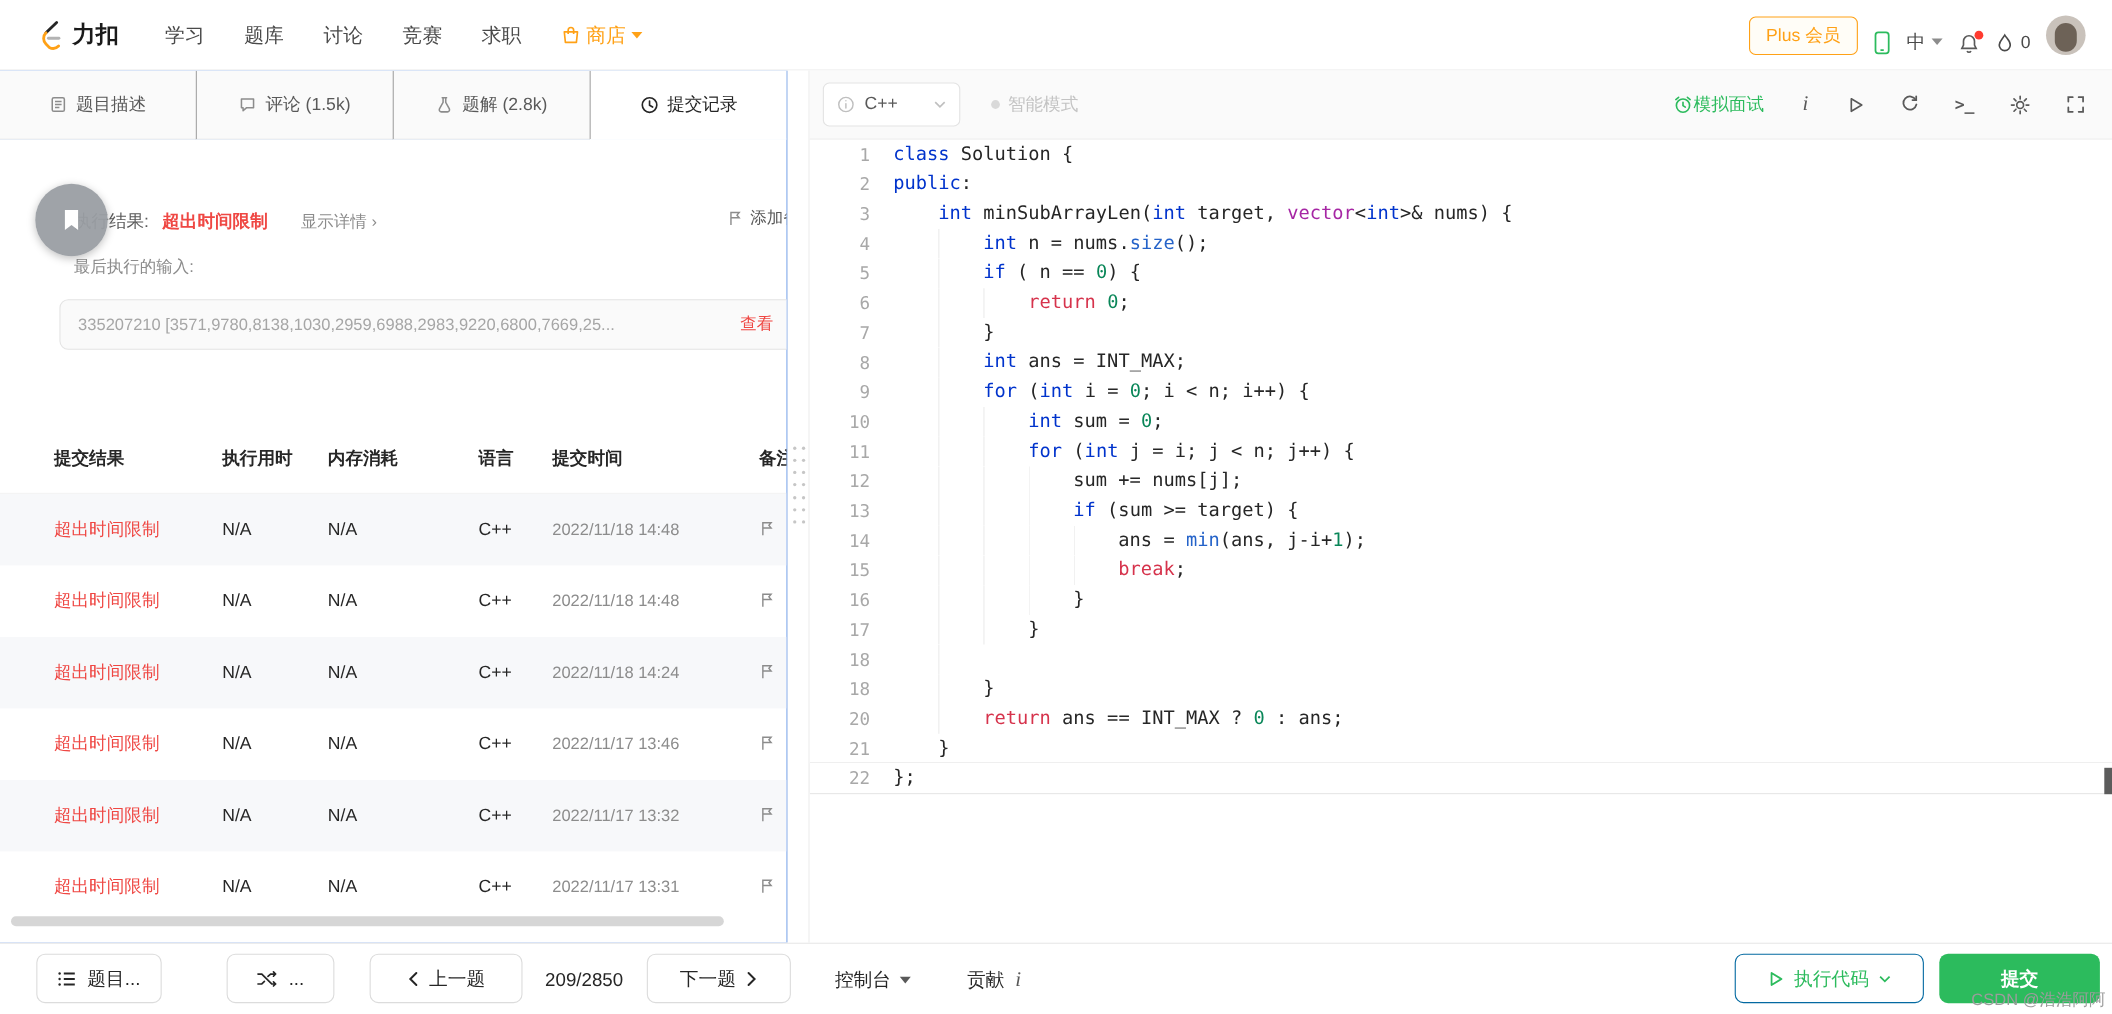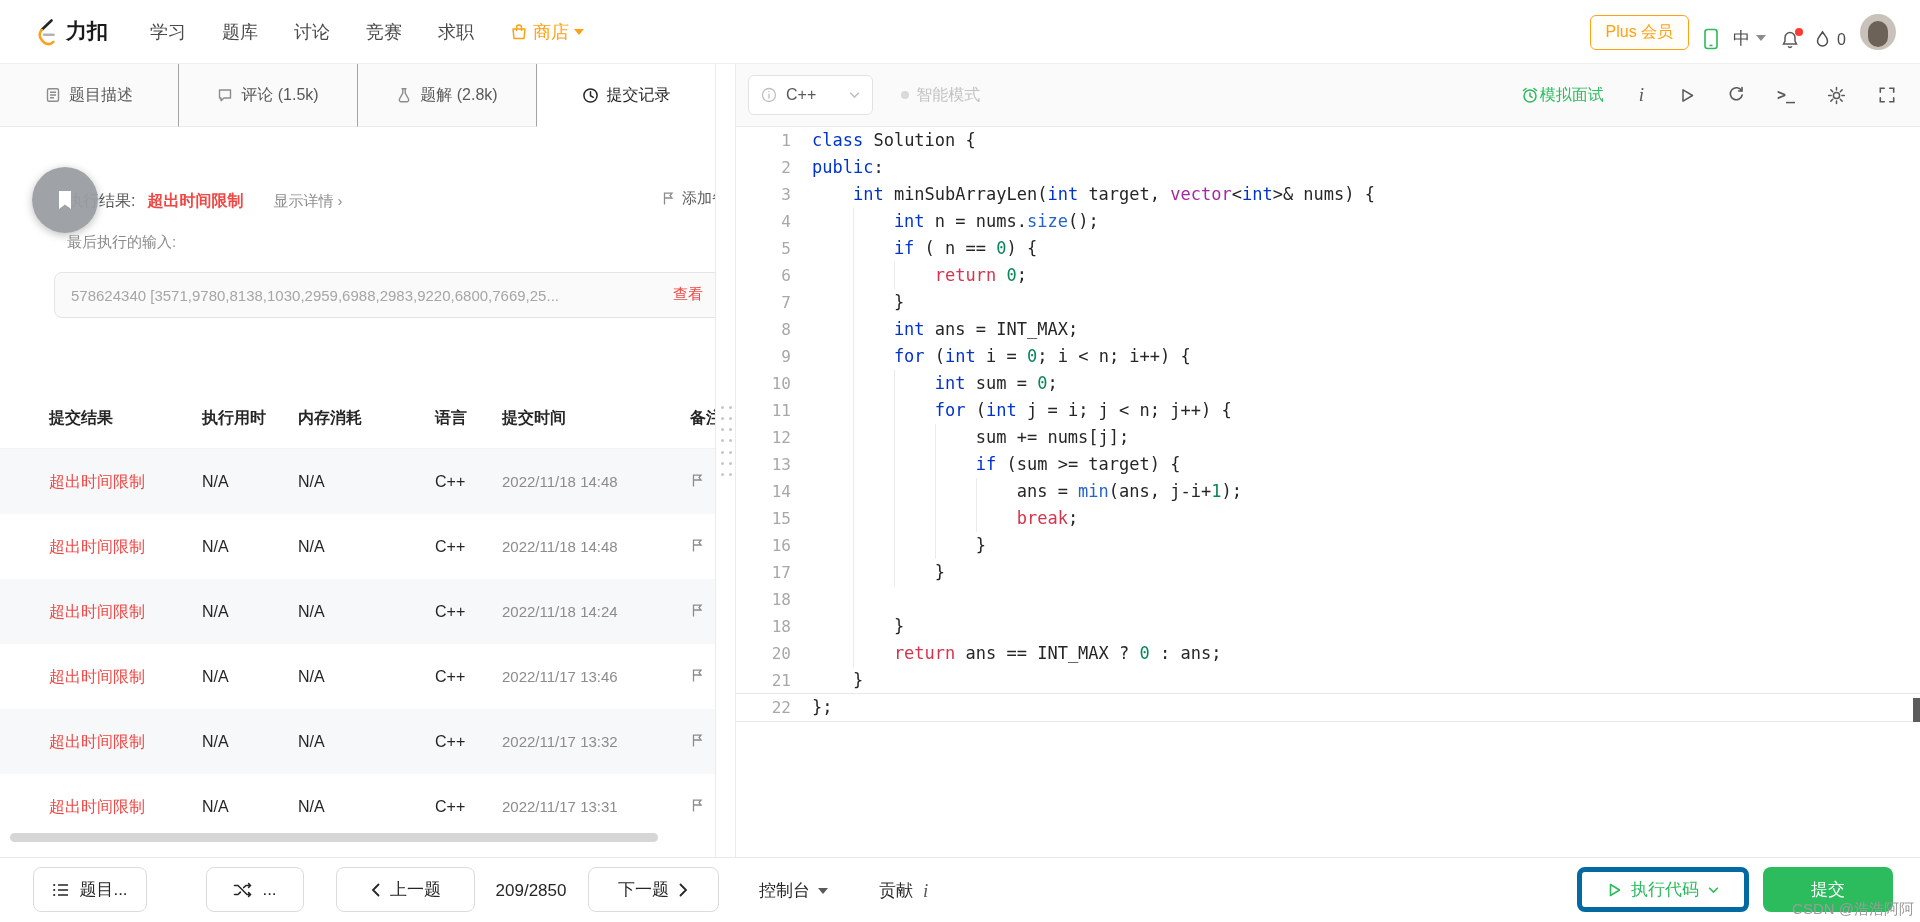--- a/index.html
+++ b/index.html
@@ -108,22 +108,22 @@
   .bb-problems{left:33px;width:114px}
   .bb-shuffle{left:206px;width:98px}
   .bb-prev{left:336px;width:139px}
   .bb-progress{position:absolute;left:479px;top:0;width:104px;line-height:65px;text-align:center;font-size:17px;color:#262626}
   .bb-next{left:588px;width:131px}
   .bb-console{position:absolute;left:759px;top:0;line-height:65px;font-size:17px;color:#262626;
     display:flex;align-items:center;gap:8px;cursor:pointer}
   .caret-down{width:0;height:0;border-left:5px solid transparent;border-right:5px solid transparent;border-top:6px solid #595959}
   .bb-contribute{position:absolute;left:879px;top:0;line-height:65px;font-size:17px;color:#262626;
     display:flex;gap:7px;cursor:pointer}
-  .bb-run{left:1577px;width:172px;border:5px solid #0369a1;color:#2cbb5d;font-weight:500}
-  .bb-submit{left:1763px;width:130px;border:none;background:#2cbb5d;color:#fff;font-weight:400}
+  .bb-run{left:1577px;width:172px;border:1px solid #0369a1;color:#2cbb5d;font-weight:500}
+  .bb-submit{left:1763px;width:146px;border:none;background:#2cbb5d;color:#fff;font-weight:700}
 
   .watermark{position:absolute;right:6px;bottom:3px;font-size:15px;color:#9c9c9c;z-index:40}
 </style>
 </head>
 <body>
 
 <header class="navbar">
   <div class="logo">
     <span>
       <svg width="26" height="30" viewBox="0 0 26 30" fill="none" stroke-linecap="round">
@@ -237,21 +237,21 @@
         <span>
           <svg width="15" height="15" viewBox="0 0 15 15" fill="none" stroke="#8c8c8c" stroke-width="1.3">
             <path d="M3.5 1.5v12M3.5 2.2h7.5L9 4.6l2 2.4H3.5"></path>
           </svg>
         </span>
         <span>添加备注</span>
       </span>
     </div>
     <div class="last-input-label">最后执行的输入:</div>
     <div class="input-box">
-      <span class="input-text">578624340 [3571,9780,8138,1030,2959,6988,2983,9220,6800,7669,25...</span>
+      <span class="input-text">335207210 [3571,9780,8138,1030,2959,6988,2983,9220,6800,7669,25...</span>
       <span class="view-link">查看</span>
     </div>
     <div class="sub-table">
       <div class="thead">
           <span class="c1">提交结果</span>
           <span class="c2">执行用时</span>
           <span class="c3">内存消耗</span>
           <span class="c4">语言</span>
           <span class="c5">提交时间</span>
           <span class="c6">备注</span>

